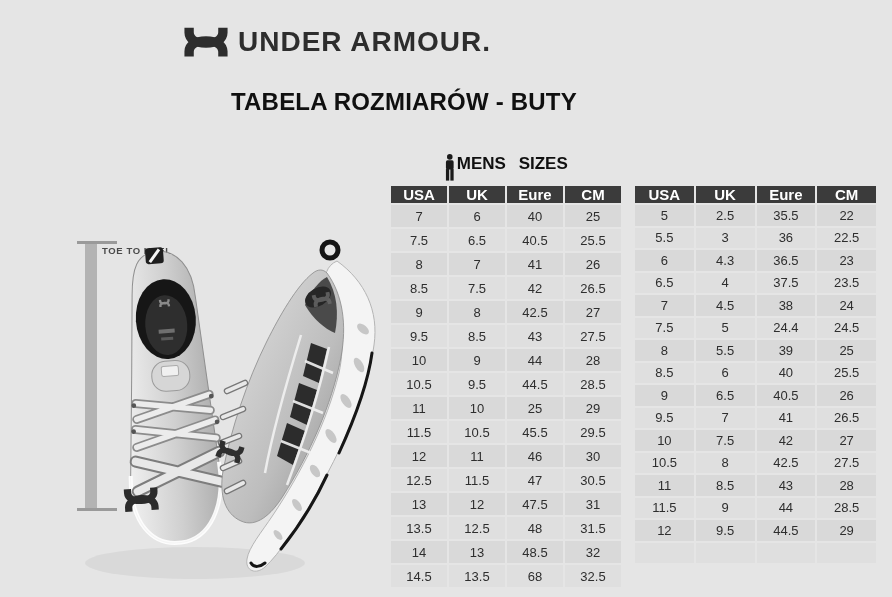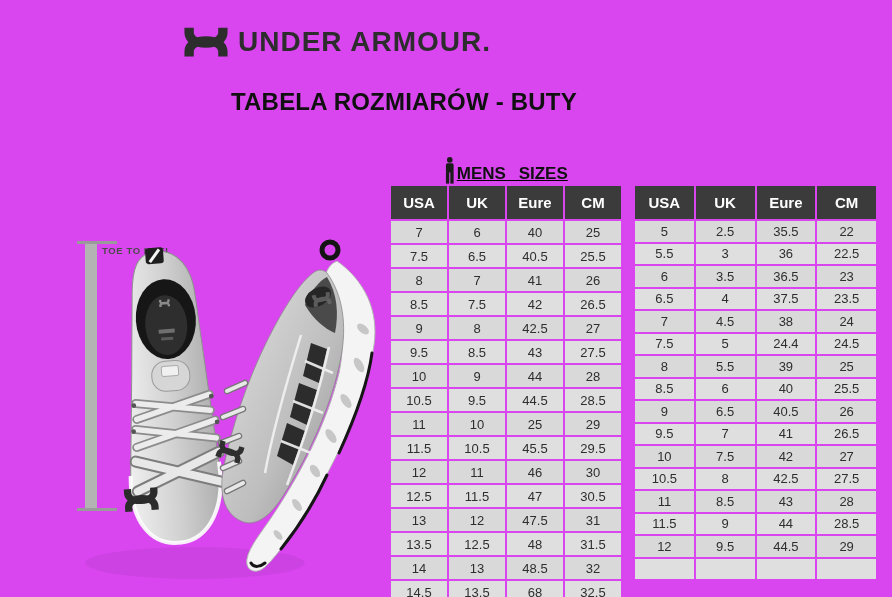--- a/index.html
+++ b/index.html
@@ -1,39 +1,39 @@
 <!DOCTYPE html>
 <html style="--header-bg: #3b3b3b; --header-text: #ffffff; --row-bg: #d9d9d9; --row-alt-bg: #dfdfdf; --brand-text: #2d2d2d;"><head>
 <meta charset="utf-8">
 <style>
   html,body { margin:0; padding:0; background:#fff; }
   #page {
-    position:relative; width:892px; height:597px; background:#d946ef;
+    position:relative; width:892px; height:597px; background:#e5e5e5;
     font-family:"Liberation Sans", sans-serif; overflow:hidden;
   }
   
   .brand { position:absolute; left:183px; top:26px; display:flex; align-items:center; gap:9px; }
   .brand-mark { width:46px; height:32px; }
   .brand-text { font-size:28px; font-weight:bold; letter-spacing:1px; color:var(--brand-text,#2d2d2d); white-space:nowrap; }
   .subtitle { position:absolute; left:231px; top:88px; font-size:24px; font-weight:bold; color:#101010; letter-spacing:0.2px; }
 
   
-  .size-section-title { position:absolute; height:30px; display:flex; align-items:flex-end; justify-content:center; gap:1px;text-decoration:underline; }
+  .size-section-title { position:absolute; height:30px; display:flex; align-items:flex-start; justify-content:center; gap:1px; }
   .size-section-title .label { font-size:17px; font-weight:bold; color:#101010; word-spacing:8px; white-space:nowrap; }
   #mens-title   { left:389px; width:234px; top:154px; }
   #womens-title { left:633px; width:245px; top:154px; }
   .gender-icon { height:27px; }
 
   
   table.size-table { position:absolute; border-collapse:separate; border-spacing:2px; table-layout:fixed; }
   #mens-table   { left:389px; top:184px; width:234px; }
   #womens-table { left:633px; top:184px; width:245px; }
   .size-table th {
     background:var(--header-bg,#3b3b3b); color:var(--header-text,#ffffff);
-    font-size:15px; font-weight:bold; height:33px; padding:0; text-align:center;
+    font-size:15px; font-weight:bold; height:17px; padding:0; text-align:center;
   }
   .size-table td {
     background:var(--row-bg,#d9d9d9); color:#2e2e2e; font-size:13px;
     height:22px; padding:0; text-align:center;
   }
   #womens-table td { height:20.5px; }
   .size-table tr.alt td { background:var(--row-alt-bg,#dfdfdf); }
 
   
   .shoe-figure { position:absolute; left:75px; top:233px; width:315px; height:364px; }
@@ -280,21 +280,21 @@
           <td>22</td>
         </tr>
         <tr class="alt">
           <td>5.5</td>
           <td>3</td>
           <td>36</td>
           <td>22.5</td>
         </tr>
         <tr>
           <td>6</td>
-          <td>3.5</td>
+          <td>4.3</td>
           <td>36.5</td>
           <td>23</td>
         </tr>
         <tr class="alt">
           <td>6.5</td>
           <td>4</td>
           <td>37.5</td>
           <td>23.5</td>
         </tr>
         <tr>

